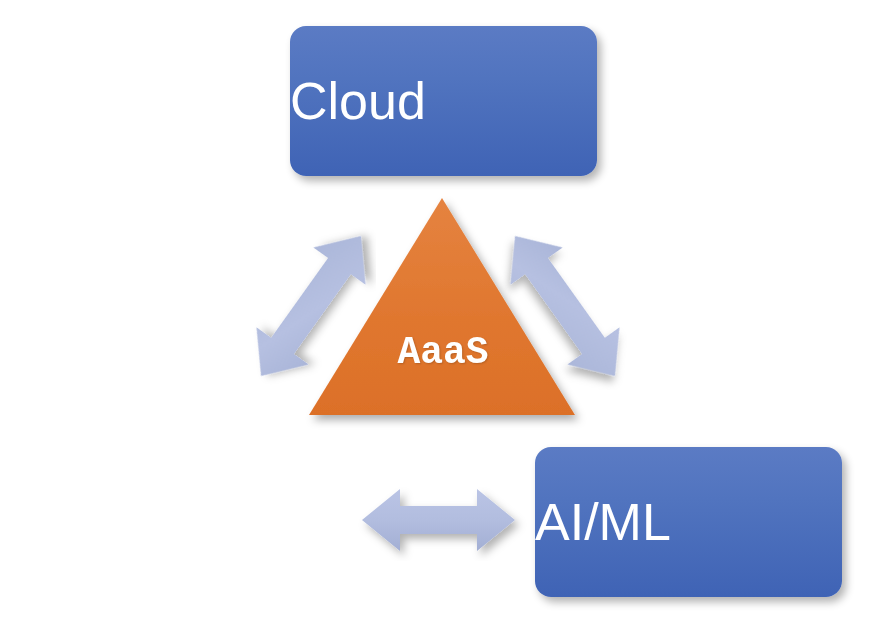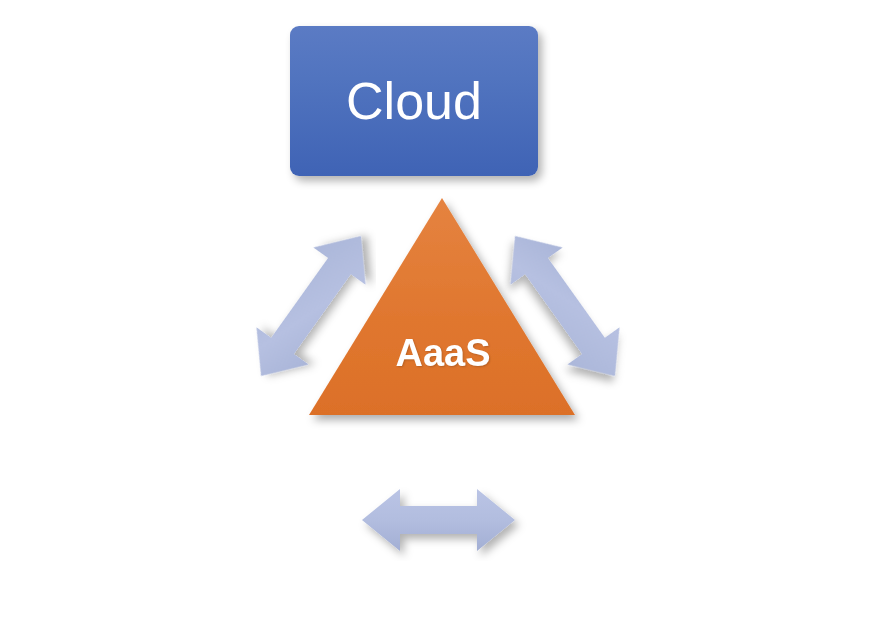--- a/index.html
+++ b/index.html
@@ -14,28 +14,28 @@
     position: relative;
     width: 876px;
     height: 642px;
     background: #ffffff;
     overflow: hidden;
   }
 
   
   .node-box {
     position: absolute;
-    width: 248px;
+    width: 307px;
     height: 150px;
-    border-radius: 9px;
+    border-radius: 16px;
     background: linear-gradient(to bottom, #5B7BC4 0%, #5174BF 35%, #3F63B5 100%);
     box-shadow: 4px 5px 9px rgba(0,0,0,0.30);
     display: flex;
     align-items: center;
-    justify-content: center;
+    justify-content: flex-start;
     box-sizing: border-box;
   }
   .node-box .node-label {
     color: #FFFFFF;
     font-size: 52px;
     font-weight: 400;
     line-height: 1;
     letter-spacing: 0px;
     white-space: nowrap;
     text-align: center;
@@ -57,20 +57,21 @@
   #triangle-label {
     position: absolute;
     left: 0;
     top: 0;
     width: 294px;
     height: 240px;
     display: flex;
     align-items: flex-end;
     justify-content: center;
     pointer-events: none;
+    font-family: Liberation Mono, monospace;
   }
   #triangle-label span {
     color: #FFFFFF;
     font-size: 38px;
     font-weight: bold;
     line-height: 1;
     margin-bottom: 58px;
     text-shadow: 1px 1px 2px rgba(0,0,0,0.18);
     white-space: nowrap;
   }
@@ -88,20 +89,23 @@
 </head>
 <body>
 
 <div id="canvas">
 
   <div class="node-box" id="box-cloud">
     <span class="node-label">Cloud</span>
   </div>
 
 
+  <div class="node-box" id="box-aiml">
+    <span class="node-label">AI/ML</span>
+  </div>
 
   <div id="triangle-wrap">
     <svg width="294" height="240" viewBox="0 0 294 240">
       <defs>
         <linearGradient id="triGrad" x1="0" y1="0" x2="0" y2="1">
           <stop offset="0%" stop-color="#E58340"></stop>
           <stop offset="55%" stop-color="#E0772F"></stop>
           <stop offset="100%" stop-color="#DC7028"></stop>
         </linearGradient>
         <filter id="triShadow" x="-20%" y="-20%" width="150%" height="150%">

